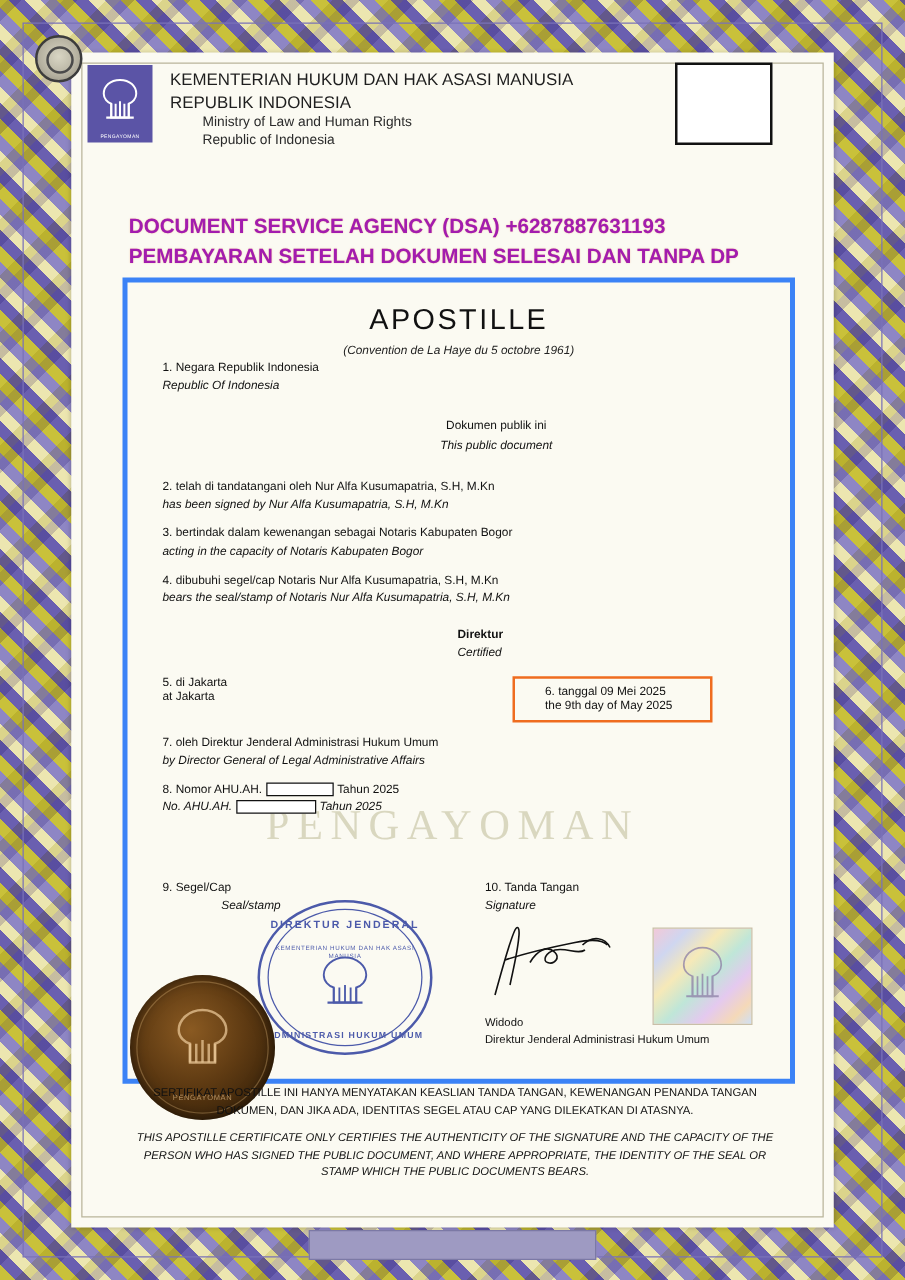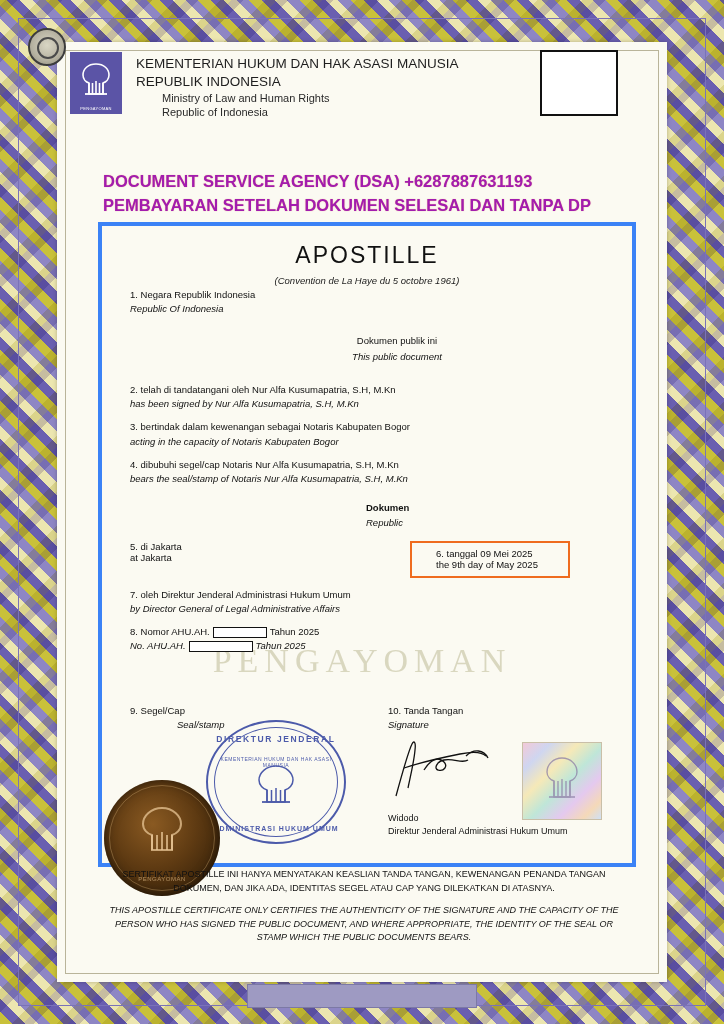--- a/index.html
+++ b/index.html
@@ -480,22 +480,22 @@
         <div class="id">3. bertindak dalam kewenangan sebagai Notaris Kabupaten Bogor</div>
         <div class="en">acting in the capacity of Notaris Kabupaten Bogor</div>
       </div>
 
       <div class="row">
         <div class="id">4. dibubuhi segel/cap Notaris Nur Alfa Kusumapatria, S.H, M.Kn</div>
         <div class="en">bears the seal/stamp of Notaris Nur Alfa Kusumapatria, S.H, M.Kn</div>
       </div>
 
       <div class="certified-block">
-        <div class="id">Dokumen</div>
-        <div class="en">Republic</div>
+        <div class="id">Direktur</div>
+        <div class="en">Certified</div>
       </div>
 
       <div class="date-row">
         <div class="date-left">
           <div class="id">5. di Jakarta</div>
           <div class="en">at Jakarta</div>
         </div>
         <div class="date-right">
           <div class="id">6. tanggal 09 Mei 2025</div>
           <div class="en">the 9th day of May 2025</div>

